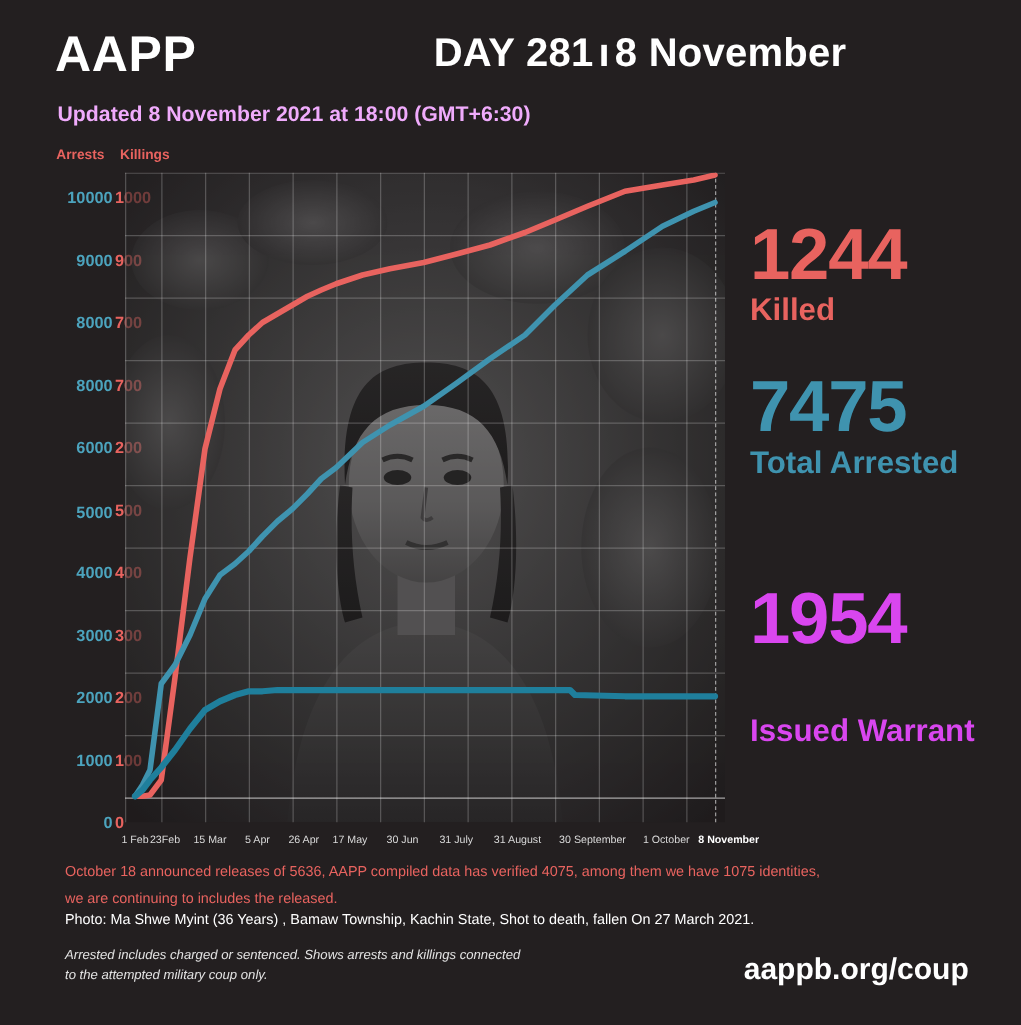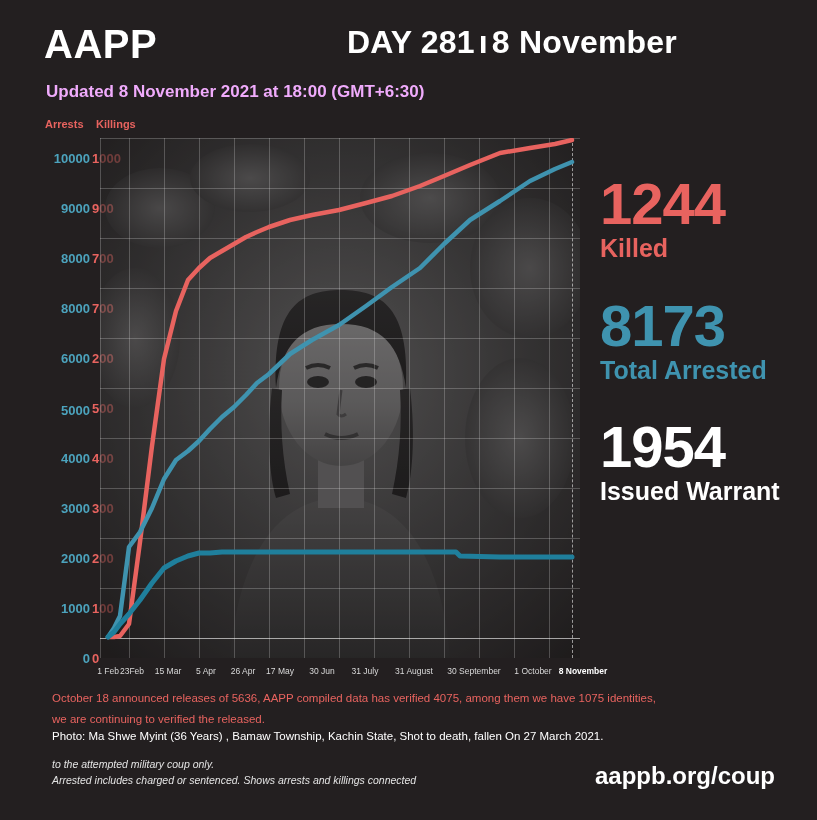--- a/index.html
+++ b/index.html
@@ -87,21 +87,21 @@
 
   
   .stats { position:absolute; left:600px; top:175px; width:210px; }
   .stat-num {
     font-size:58px; font-weight:bold; line-height:1.0;
     letter-spacing:-1px;
   }
   .stat-lbl { font-size:25px; font-weight:bold; line-height:1.1; margin-top:2px; }
   .killed .stat-num, .killed .stat-lbl { color:#e8635f; }
   .arrested .stat-num, .arrested .stat-lbl { color:#3f93af; }
-  .warrant .stat-num, .warrant .stat-lbl { color:#ffffff; }
+  .warrant .stat-num, .warrant .stat-lbl { color:#d946ef;margin-top:48px; }
   .gap { height:34px; }
 
   
   .footer { position:absolute; left:0; top:688px; width:817px; }
   .note-red {
     position:absolute; left:52px; top:0px; width:660px;
     font-size:11.5px; color:#e8635f; line-height:1.85;
   }
   .photo-credit {
     position:absolute; left:52px; top:42px; width:700px;
@@ -278,36 +278,36 @@
     </div>
   </div>
 
   <div class="stats">
     <div class="killed">
       <div class="stat-num">1244</div>
       <div class="stat-lbl">Killed</div>
     </div>
     <div class="gap"></div>
     <div class="arrested">
-      <div class="stat-num">8173</div>
+      <div class="stat-num">7475</div>
       <div class="stat-lbl">Total Arrested</div>
     </div>
     <div class="gap"></div>
     <div class="warrant">
       <div class="stat-num">1954</div>
       <div class="stat-lbl">Issued Warrant</div>
     </div>
   </div>
 
   <div class="footer">
     <div class="note-red">
       <div>October 18 announced releases of 5636, AAPP compiled data has verified 4075, among them we have 1075 identities,</div>
-      <div>we are continuing to verified the released.</div>
+      <div>we are continuing to includes the released.</div>
     </div>
     <div class="photo-credit">Photo: Ma Shwe Myint (36 Years) , Bamaw Township, Kachin State, Shot to death, fallen On 27 March 2021.</div>
     <div class="disclaimer">
+      <div>Arrested includes charged or sentenced. Shows arrests and killings connected</div>
       <div>to the attempted military coup only.</div>
-      <div>Arrested includes charged or sentenced. Shows arrests and killings connected</div>
     </div>
     <div class="site">aappb.org/coup</div>
   </div>
 
 </div>
 
 </body></html>

